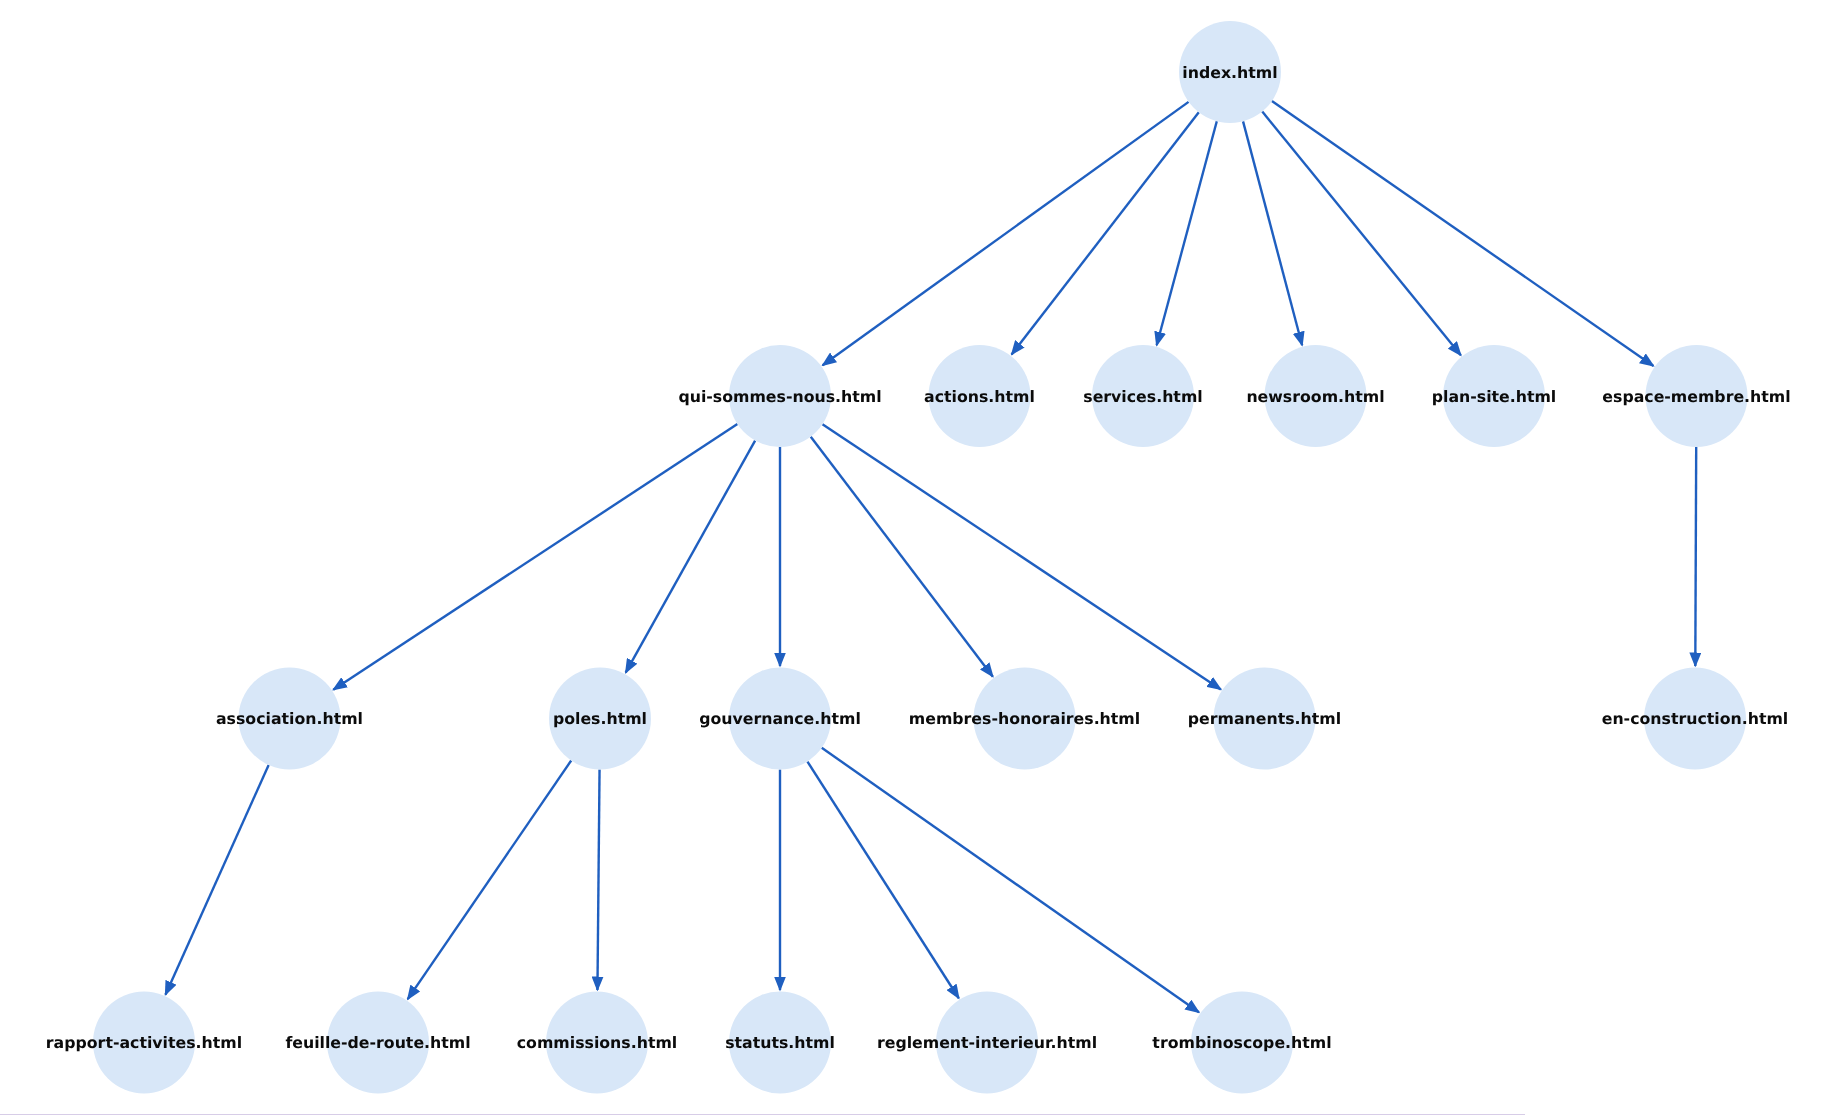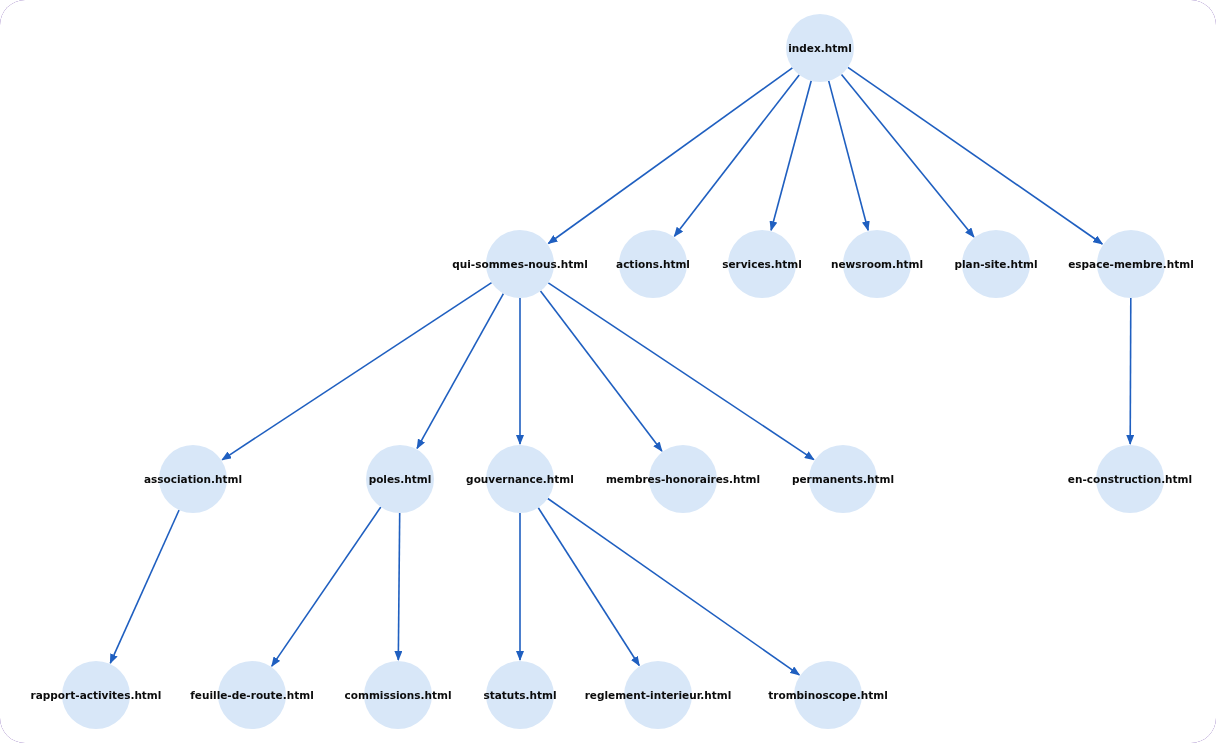--- a/index.html
+++ b/index.html
@@ -7,21 +7,20 @@
     padding: 0;
     background: #ffffff;
     font-family: "DejaVu Sans", "Liberation Sans", sans-serif;
   }
   .canvas {
     position: relative;
     width: 1216px;
     height: 743px;
     background: #4c1d95;
     overflow: hidden;
-    border-radius: 25px;
   }
   svg text.node-label {
     font-family: "DejaVu Sans", "Liberation Sans", sans-serif;
     font-size: 10.5px;
     font-weight: bold;
     text-anchor: middle;
     dominant-baseline: middle;
   }
 </style>
 </head>

